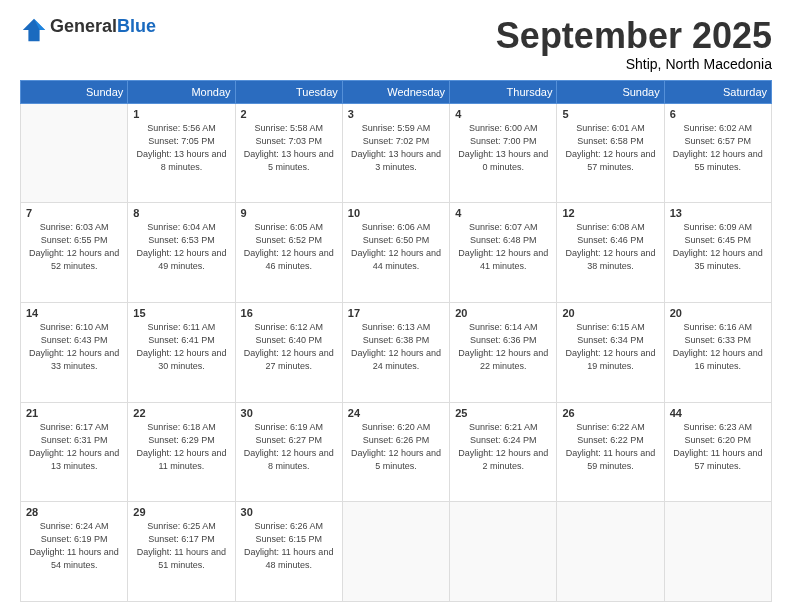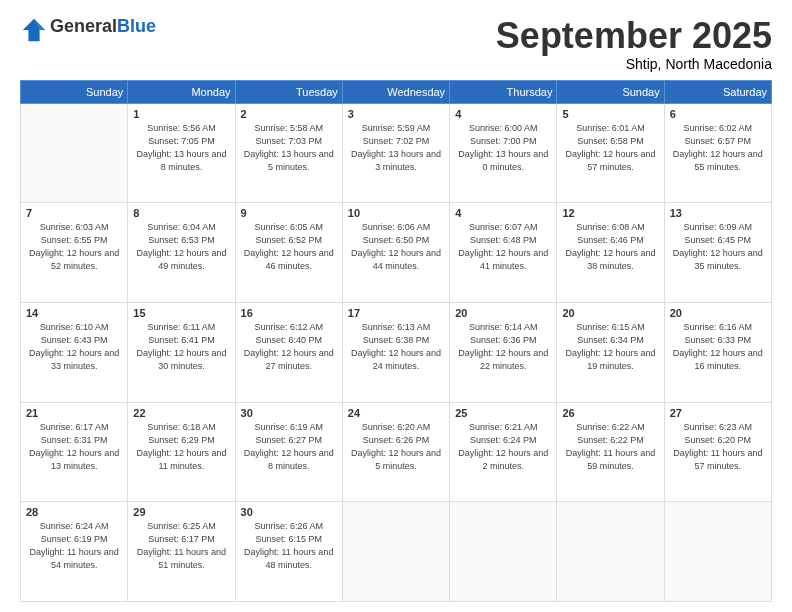--- a/index.html
+++ b/index.html
@@ -236,21 +236,21 @@
           </td>
           <td>
             <span class="day-num">25</span>
             <div class="day-info">Sunrise: 6:21 AM<br>Sunset: 6:24 PM<br>Daylight: 12 hours and 2 minutes.</div>
           </td>
           <td>
             <span class="day-num">26</span>
             <div class="day-info">Sunrise: 6:22 AM<br>Sunset: 6:22 PM<br>Daylight: 11 hours and 59 minutes.</div>
           </td>
           <td>
-            <span class="day-num">27</span>
+            <span class="day-num">44</span>
             <div class="day-info">Sunrise: 6:23 AM<br>Sunset: 6:20 PM<br>Daylight: 11 hours and 57 minutes.</div>
           </td>
         </tr>
         <tr class="week-row">
           <td>
             <span class="day-num">28</span>
             <div class="day-info">Sunrise: 6:24 AM<br>Sunset: 6:19 PM<br>Daylight: 11 hours and 54 minutes.</div>
           </td>
           <td>
             <span class="day-num">29</span>

